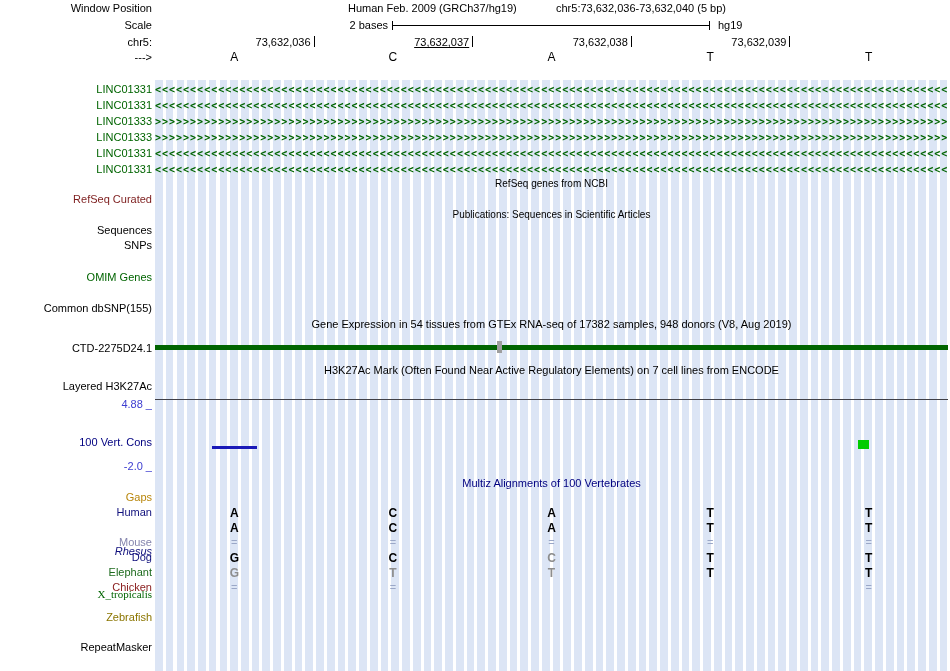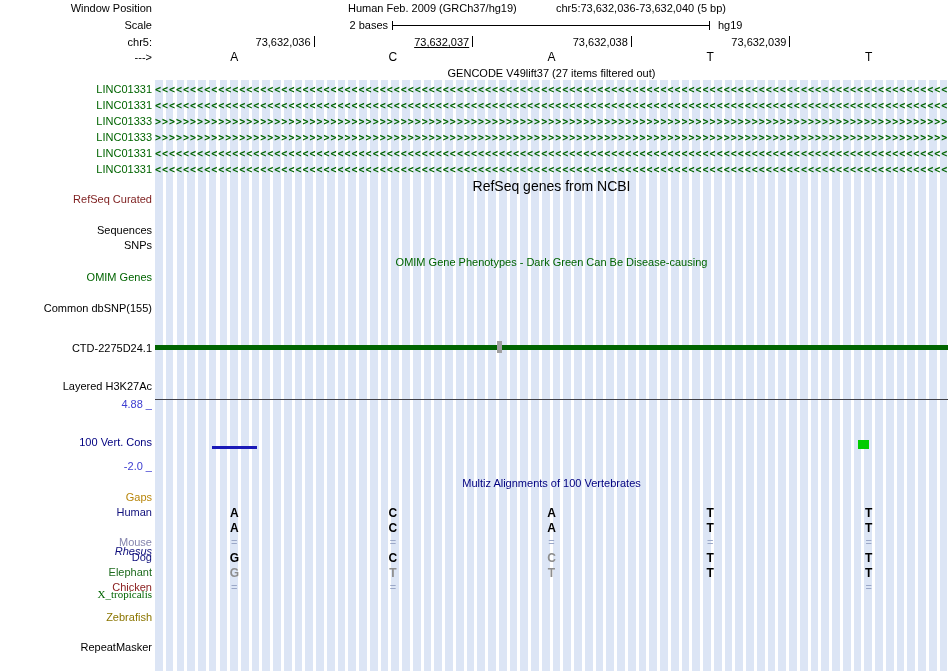--- a/index.html
+++ b/index.html
@@ -6,21 +6,21 @@
   body { background:#fff; }
   #browser {
     position:relative; width:950px; height:671px; background:#fff;
     font-family:"Liberation Sans", sans-serif; font-size:11px; color:#000;
     overflow:hidden;
     padding-left:10px;
   }
   .abs   { position:absolute; white-space:nowrap; }
   .lbl   { position:absolute; right:798px; white-space:nowrap; text-align:right; }
   .ctitle{ position:absolute; left:155px; width:793px; text-align:center; white-space:nowrap; }
-  .small { font-size:14px; }
+  .small { font-size:10px; }
   .green { color:#006400; }
   .maroon{ color:#7d1d1d; }
   .blue  { color:#3c3cd0; }
   .navy  { color:#000080; }
   .orange{ color:#b8860b; }
   .stripes {
     position:absolute; left:155px; top:80px; width:793px; height:591px;
     background:repeating-linear-gradient(90deg,#dce5f5 0px,#dce5f5 7.5px,#ffffff 7.5px,#ffffff 10.75px);
   }
   .ruler-tick { position:absolute; width:1px; height:11px; background:#000; }
@@ -71,51 +71,52 @@
 
   <div class="lbl" style="top:51px">---&gt;</div>
   <div id="ruler-bases">
       <div class="base-letter" style="left: 234.3px; top: 50px; transform: translateX(-50%);">A</div>
       <div class="base-letter" style="left: 392.9px; top: 50px; transform: translateX(-50%);">C</div>
       <div class="base-letter" style="left: 551.5px; top: 50px; transform: translateX(-50%);">A</div>
       <div class="base-letter" style="left: 710.1px; top: 50px; transform: translateX(-50%);">T</div>
       <div class="base-letter" style="left: 868.7px; top: 50px; transform: translateX(-50%);">T</div>
     </div>
 
-  <div class="ctitle" style="top:67px">GENCODE V49lift37 (27 items filtered out)</div>
   <div id="gencode-rows">
       <div class="lbl gene-label" style="top: 83px;">LINC01331</div>
       <div class="arrow-row" style="top: 82px;">&lt;&lt;&lt;&lt;&lt;&lt;&lt;&lt;&lt;&lt;&lt;&lt;&lt;&lt;&lt;&lt;&lt;&lt;&lt;&lt;&lt;&lt;&lt;&lt;&lt;&lt;&lt;&lt;&lt;&lt;&lt;&lt;&lt;&lt;&lt;&lt;&lt;&lt;&lt;&lt;&lt;&lt;&lt;&lt;&lt;&lt;&lt;&lt;&lt;&lt;&lt;&lt;&lt;&lt;&lt;&lt;&lt;&lt;&lt;&lt;&lt;&lt;&lt;&lt;&lt;&lt;&lt;&lt;&lt;&lt;&lt;&lt;&lt;&lt;&lt;&lt;&lt;&lt;&lt;&lt;&lt;&lt;&lt;&lt;&lt;&lt;&lt;&lt;&lt;&lt;&lt;&lt;&lt;&lt;&lt;&lt;&lt;&lt;&lt;&lt;&lt;&lt;&lt;&lt;&lt;&lt;&lt;&lt;&lt;&lt;&lt;&lt;&lt;&lt;&lt;&lt;&lt;&lt;&lt;&lt;&lt;&lt;&lt;&lt;&lt;&lt;&lt;&lt;&lt;&lt;&lt;&lt;&lt;&lt;&lt;&lt;&lt;&lt;&lt;&lt;&lt;&lt;&lt;&lt;&lt;&lt;&lt;&lt;&lt;&lt;&lt;&lt;&lt;&lt;&lt;&lt;&lt;&lt;&lt;&lt;&lt;&lt;&lt;&lt;&lt;&lt;&lt;&lt;&lt;&lt;&lt;&lt;&lt;&lt;&lt;&lt;&lt;&lt;&lt;&lt;&lt;&lt;&lt;&lt;&lt;&lt;&lt;&lt;&lt;&lt;&lt;&lt;&lt;&lt;&lt;&lt;&lt;&lt;&lt;&lt;</div>
       <div class="lbl gene-label" style="top: 99px;">LINC01331</div>
       <div class="arrow-row" style="top: 98px;">&lt;&lt;&lt;&lt;&lt;&lt;&lt;&lt;&lt;&lt;&lt;&lt;&lt;&lt;&lt;&lt;&lt;&lt;&lt;&lt;&lt;&lt;&lt;&lt;&lt;&lt;&lt;&lt;&lt;&lt;&lt;&lt;&lt;&lt;&lt;&lt;&lt;&lt;&lt;&lt;&lt;&lt;&lt;&lt;&lt;&lt;&lt;&lt;&lt;&lt;&lt;&lt;&lt;&lt;&lt;&lt;&lt;&lt;&lt;&lt;&lt;&lt;&lt;&lt;&lt;&lt;&lt;&lt;&lt;&lt;&lt;&lt;&lt;&lt;&lt;&lt;&lt;&lt;&lt;&lt;&lt;&lt;&lt;&lt;&lt;&lt;&lt;&lt;&lt;&lt;&lt;&lt;&lt;&lt;&lt;&lt;&lt;&lt;&lt;&lt;&lt;&lt;&lt;&lt;&lt;&lt;&lt;&lt;&lt;&lt;&lt;&lt;&lt;&lt;&lt;&lt;&lt;&lt;&lt;&lt;&lt;&lt;&lt;&lt;&lt;&lt;&lt;&lt;&lt;&lt;&lt;&lt;&lt;&lt;&lt;&lt;&lt;&lt;&lt;&lt;&lt;&lt;&lt;&lt;&lt;&lt;&lt;&lt;&lt;&lt;&lt;&lt;&lt;&lt;&lt;&lt;&lt;&lt;&lt;&lt;&lt;&lt;&lt;&lt;&lt;&lt;&lt;&lt;&lt;&lt;&lt;&lt;&lt;&lt;&lt;&lt;&lt;&lt;&lt;&lt;&lt;&lt;&lt;&lt;&lt;&lt;&lt;&lt;&lt;&lt;&lt;&lt;&lt;&lt;&lt;&lt;&lt;&lt;&lt;&lt;</div>
       <div class="lbl gene-label" style="top: 115px;">LINC01333</div>
       <div class="arrow-row" style="top: 114px;">&gt;&gt;&gt;&gt;&gt;&gt;&gt;&gt;&gt;&gt;&gt;&gt;&gt;&gt;&gt;&gt;&gt;&gt;&gt;&gt;&gt;&gt;&gt;&gt;&gt;&gt;&gt;&gt;&gt;&gt;&gt;&gt;&gt;&gt;&gt;&gt;&gt;&gt;&gt;&gt;&gt;&gt;&gt;&gt;&gt;&gt;&gt;&gt;&gt;&gt;&gt;&gt;&gt;&gt;&gt;&gt;&gt;&gt;&gt;&gt;&gt;&gt;&gt;&gt;&gt;&gt;&gt;&gt;&gt;&gt;&gt;&gt;&gt;&gt;&gt;&gt;&gt;&gt;&gt;&gt;&gt;&gt;&gt;&gt;&gt;&gt;&gt;&gt;&gt;&gt;&gt;&gt;&gt;&gt;&gt;&gt;&gt;&gt;&gt;&gt;&gt;&gt;&gt;&gt;&gt;&gt;&gt;&gt;&gt;&gt;&gt;&gt;&gt;&gt;&gt;&gt;&gt;&gt;&gt;&gt;&gt;&gt;&gt;&gt;&gt;&gt;&gt;&gt;&gt;&gt;&gt;&gt;&gt;&gt;&gt;&gt;&gt;&gt;&gt;&gt;&gt;&gt;&gt;&gt;&gt;&gt;&gt;&gt;&gt;&gt;&gt;&gt;&gt;&gt;&gt;&gt;&gt;&gt;&gt;&gt;&gt;&gt;&gt;&gt;&gt;&gt;&gt;&gt;&gt;&gt;&gt;&gt;&gt;&gt;&gt;&gt;&gt;&gt;&gt;&gt;&gt;&gt;&gt;&gt;&gt;&gt;&gt;&gt;&gt;&gt;&gt;&gt;&gt;&gt;&gt;&gt;&gt;&gt;&gt;&gt;</div>
       <div class="lbl gene-label" style="top: 131px;">LINC01333</div>
       <div class="arrow-row" style="top: 130px;">&gt;&gt;&gt;&gt;&gt;&gt;&gt;&gt;&gt;&gt;&gt;&gt;&gt;&gt;&gt;&gt;&gt;&gt;&gt;&gt;&gt;&gt;&gt;&gt;&gt;&gt;&gt;&gt;&gt;&gt;&gt;&gt;&gt;&gt;&gt;&gt;&gt;&gt;&gt;&gt;&gt;&gt;&gt;&gt;&gt;&gt;&gt;&gt;&gt;&gt;&gt;&gt;&gt;&gt;&gt;&gt;&gt;&gt;&gt;&gt;&gt;&gt;&gt;&gt;&gt;&gt;&gt;&gt;&gt;&gt;&gt;&gt;&gt;&gt;&gt;&gt;&gt;&gt;&gt;&gt;&gt;&gt;&gt;&gt;&gt;&gt;&gt;&gt;&gt;&gt;&gt;&gt;&gt;&gt;&gt;&gt;&gt;&gt;&gt;&gt;&gt;&gt;&gt;&gt;&gt;&gt;&gt;&gt;&gt;&gt;&gt;&gt;&gt;&gt;&gt;&gt;&gt;&gt;&gt;&gt;&gt;&gt;&gt;&gt;&gt;&gt;&gt;&gt;&gt;&gt;&gt;&gt;&gt;&gt;&gt;&gt;&gt;&gt;&gt;&gt;&gt;&gt;&gt;&gt;&gt;&gt;&gt;&gt;&gt;&gt;&gt;&gt;&gt;&gt;&gt;&gt;&gt;&gt;&gt;&gt;&gt;&gt;&gt;&gt;&gt;&gt;&gt;&gt;&gt;&gt;&gt;&gt;&gt;&gt;&gt;&gt;&gt;&gt;&gt;&gt;&gt;&gt;&gt;&gt;&gt;&gt;&gt;&gt;&gt;&gt;&gt;&gt;&gt;&gt;&gt;&gt;&gt;&gt;&gt;&gt;</div>
       <div class="lbl gene-label" style="top: 147px;">LINC01331</div>
       <div class="arrow-row" style="top: 146px;">&lt;&lt;&lt;&lt;&lt;&lt;&lt;&lt;&lt;&lt;&lt;&lt;&lt;&lt;&lt;&lt;&lt;&lt;&lt;&lt;&lt;&lt;&lt;&lt;&lt;&lt;&lt;&lt;&lt;&lt;&lt;&lt;&lt;&lt;&lt;&lt;&lt;&lt;&lt;&lt;&lt;&lt;&lt;&lt;&lt;&lt;&lt;&lt;&lt;&lt;&lt;&lt;&lt;&lt;&lt;&lt;&lt;&lt;&lt;&lt;&lt;&lt;&lt;&lt;&lt;&lt;&lt;&lt;&lt;&lt;&lt;&lt;&lt;&lt;&lt;&lt;&lt;&lt;&lt;&lt;&lt;&lt;&lt;&lt;&lt;&lt;&lt;&lt;&lt;&lt;&lt;&lt;&lt;&lt;&lt;&lt;&lt;&lt;&lt;&lt;&lt;&lt;&lt;&lt;&lt;&lt;&lt;&lt;&lt;&lt;&lt;&lt;&lt;&lt;&lt;&lt;&lt;&lt;&lt;&lt;&lt;&lt;&lt;&lt;&lt;&lt;&lt;&lt;&lt;&lt;&lt;&lt;&lt;&lt;&lt;&lt;&lt;&lt;&lt;&lt;&lt;&lt;&lt;&lt;&lt;&lt;&lt;&lt;&lt;&lt;&lt;&lt;&lt;&lt;&lt;&lt;&lt;&lt;&lt;&lt;&lt;&lt;&lt;&lt;&lt;&lt;&lt;&lt;&lt;&lt;&lt;&lt;&lt;&lt;&lt;&lt;&lt;&lt;&lt;&lt;&lt;&lt;&lt;&lt;&lt;&lt;&lt;&lt;&lt;&lt;&lt;&lt;&lt;&lt;&lt;&lt;&lt;&lt;&lt;&lt;</div>
       <div class="lbl gene-label" style="top: 163px;">LINC01331</div>
       <div class="arrow-row" style="top: 162px;">&lt;&lt;&lt;&lt;&lt;&lt;&lt;&lt;&lt;&lt;&lt;&lt;&lt;&lt;&lt;&lt;&lt;&lt;&lt;&lt;&lt;&lt;&lt;&lt;&lt;&lt;&lt;&lt;&lt;&lt;&lt;&lt;&lt;&lt;&lt;&lt;&lt;&lt;&lt;&lt;&lt;&lt;&lt;&lt;&lt;&lt;&lt;&lt;&lt;&lt;&lt;&lt;&lt;&lt;&lt;&lt;&lt;&lt;&lt;&lt;&lt;&lt;&lt;&lt;&lt;&lt;&lt;&lt;&lt;&lt;&lt;&lt;&lt;&lt;&lt;&lt;&lt;&lt;&lt;&lt;&lt;&lt;&lt;&lt;&lt;&lt;&lt;&lt;&lt;&lt;&lt;&lt;&lt;&lt;&lt;&lt;&lt;&lt;&lt;&lt;&lt;&lt;&lt;&lt;&lt;&lt;&lt;&lt;&lt;&lt;&lt;&lt;&lt;&lt;&lt;&lt;&lt;&lt;&lt;&lt;&lt;&lt;&lt;&lt;&lt;&lt;&lt;&lt;&lt;&lt;&lt;&lt;&lt;&lt;&lt;&lt;&lt;&lt;&lt;&lt;&lt;&lt;&lt;&lt;&lt;&lt;&lt;&lt;&lt;&lt;&lt;&lt;&lt;&lt;&lt;&lt;&lt;&lt;&lt;&lt;&lt;&lt;&lt;&lt;&lt;&lt;&lt;&lt;&lt;&lt;&lt;&lt;&lt;&lt;&lt;&lt;&lt;&lt;&lt;&lt;&lt;&lt;&lt;&lt;&lt;&lt;&lt;&lt;&lt;&lt;&lt;&lt;&lt;&lt;&lt;&lt;&lt;&lt;&lt;&lt;</div>
     </div>
 
   <div class="ctitle small" style="top:178px">RefSeq genes from NCBI</div>
   <div class="lbl maroon" style="top:193px">RefSeq Curated</div>
 
+  <div class="ctitle small" style="top:209px">Publications: Sequences in Scientific Articles</div>
   <div class="lbl" style="top:224px">Sequences</div>
   <div class="lbl" style="top:239px">SNPs</div>
 
-  <div class="ctitle green" style="top:256px">OMIM Gene Phenotypes - Dark Green Can Be Disease-causing</div>
   <div class="lbl green" style="top:271px">OMIM Genes</div>
 
   <div class="lbl" style="top:302px">Common dbSNP(155)</div>
 
+  <div class="ctitle" style="top:318px">Gene Expression in 54 tissues from GTEx RNA-seq of 17382 samples, 948 donors (V8, Aug 2019)</div>
   <div class="lbl" style="top:342px">CTD-2275D24.1</div>
   <div class="bar" style="left:155px;top:345px;width:793px;height:5px;background:#006400"></div>
   <div class="bar" style="left:497px;top:341px;width:5px;height:12px;background:#9e9e9e"></div>
 
+  <div class="ctitle" style="top:364px">H3K27Ac Mark (Often Found Near Active Regulatory Elements) on 7 cell lines from ENCODE</div>
   <div class="lbl" style="top:380px">Layered H3K27Ac</div>
   <div class="bar" style="left:155px;top:399px;width:793px;height:1px;background:#3f3f46"></div>
 
   <div class="lbl blue" style="top:398px">4.88 _</div>
   <div class="lbl navy" style="top:436px">100 Vert. Cons</div>
   <div class="lbl blue" style="top:460px">-2.0 _</div>
   <div class="bar" style="left:212px;top:446px;width:45px;height:3px;background:#1a1ab8"></div>
   <div class="bar" style="left:858px;top:440px;width:11px;height:9px;background:#00cc00"></div>
 
   <div class="ctitle navy" style="top:477px">Multiz Alignments of 100 Vertebrates</div>

